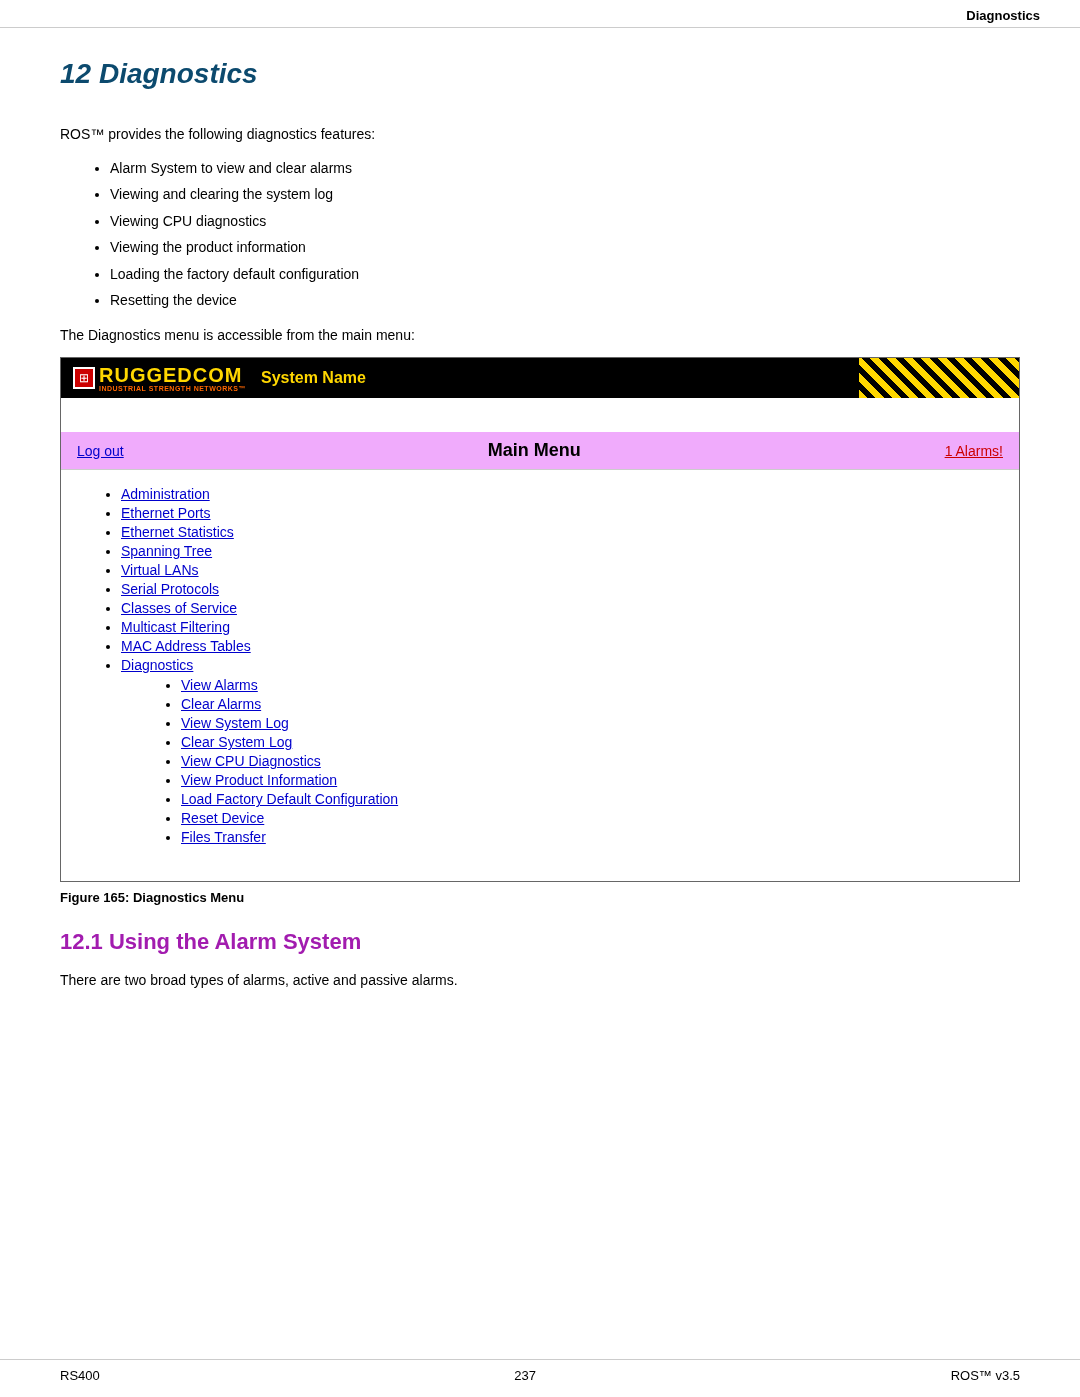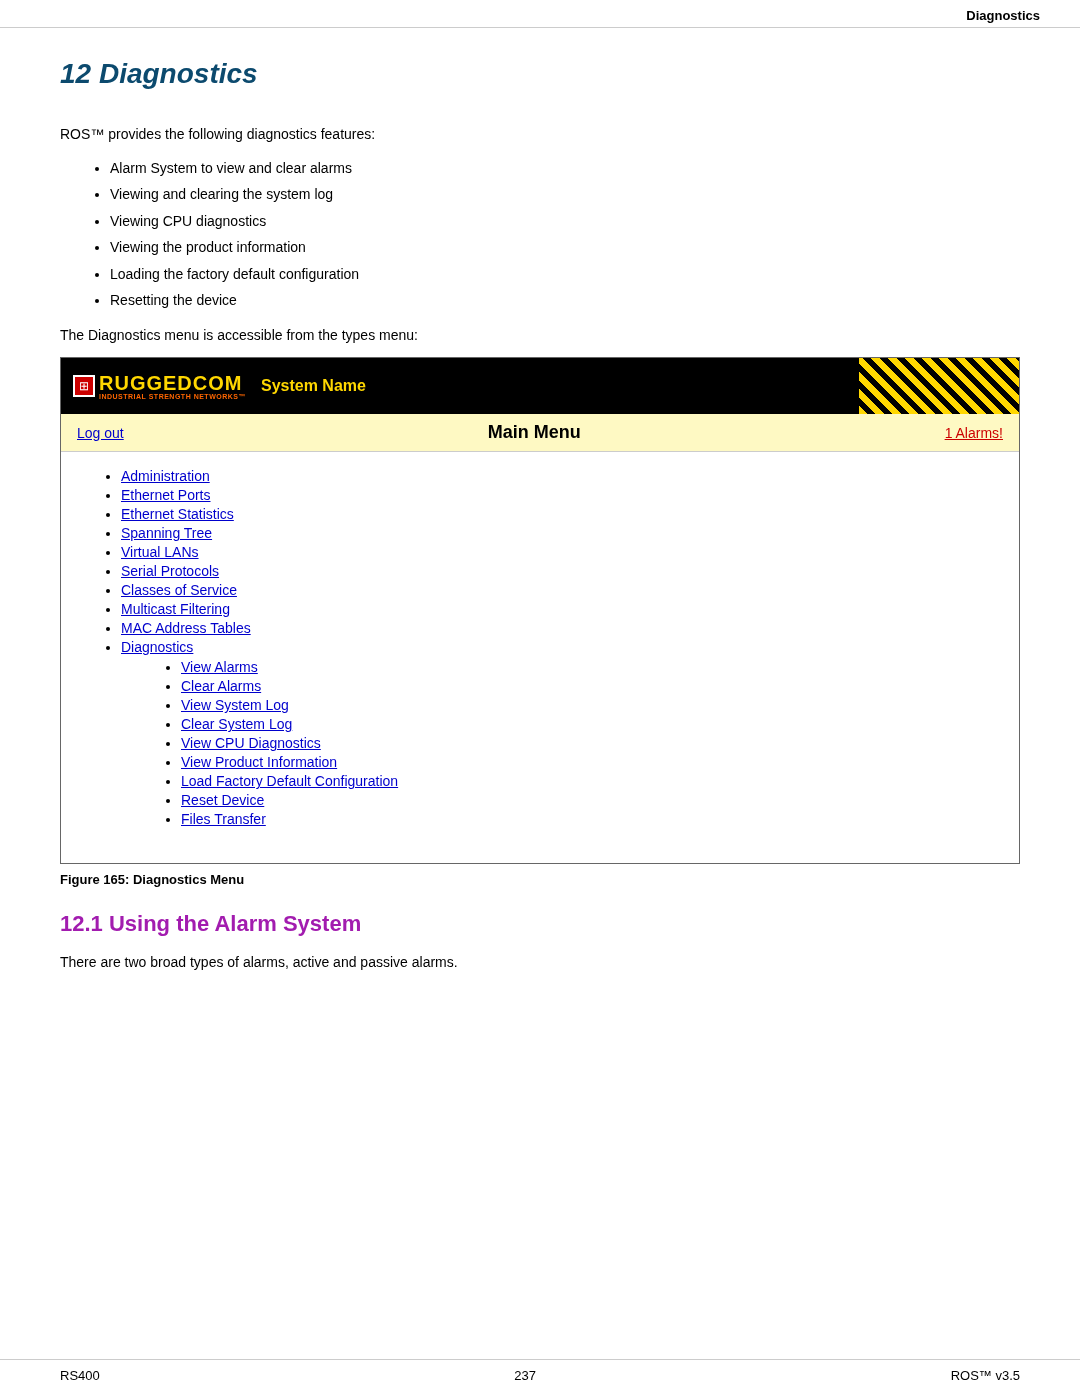--- a/index.html
+++ b/index.html
@@ -67,21 +67,21 @@
       border: 1px solid #666;
       margin-bottom: 8px;
       background: #fff;
     }
 
     
     .ruggedcom-bar {
       background: #000;
       display: flex;
       align-items: stretch;
-      height: 56px;
+      height: 40px;
       overflow: hidden;
     }
 
     .ruggedcom-logo-area {
       display: flex;
       align-items: center;
       padding: 6px 12px;
       min-width: 200px;
     }
 
@@ -152,26 +152,27 @@
         #FFD700,
         #FFD700 6px,
         transparent 6px,
         transparent 12px
       );
       background-color: #000;
     }
 
     
     .nav-bar {
-      background: #fef9c3;
+      background: #f0abfc;
       display: flex;
       align-items: center;
       padding: 8px 16px;
       border-bottom: 1px solid #ccc;
       justify-content: space-between;
+      margin-top: 34px;
     }
 
     .nav-logout a {
       color: #0000cc;
       text-decoration: underline;
       font-size: 14px;
     }
 
     .nav-main-menu {
       font-size: 18px;
@@ -269,21 +270,21 @@
 
   <ul class="bullet-list">
     <li>Alarm System to view and clear alarms</li>
     <li>Viewing and clearing the system log</li>
     <li>Viewing CPU diagnostics</li>
     <li>Viewing the product information</li>
     <li>Loading the factory default configuration</li>
     <li>Resetting the device</li>
   </ul>
 
-  <p class="menu-accessible-text">The Diagnostics menu is accessible from the types menu:</p>
+  <p class="menu-accessible-text">The Diagnostics menu is accessible from the main menu:</p>
 
   <div class="screenshot-frame">
 
     <div class="ruggedcom-bar">
       <div class="ruggedcom-logo-area">
         <div class="logo-icon">
           <div class="logo-icon-square"></div>
         </div>
         <div class="logo-box">
           <span class="logo-text-main">RUGGEDCOM</span>

